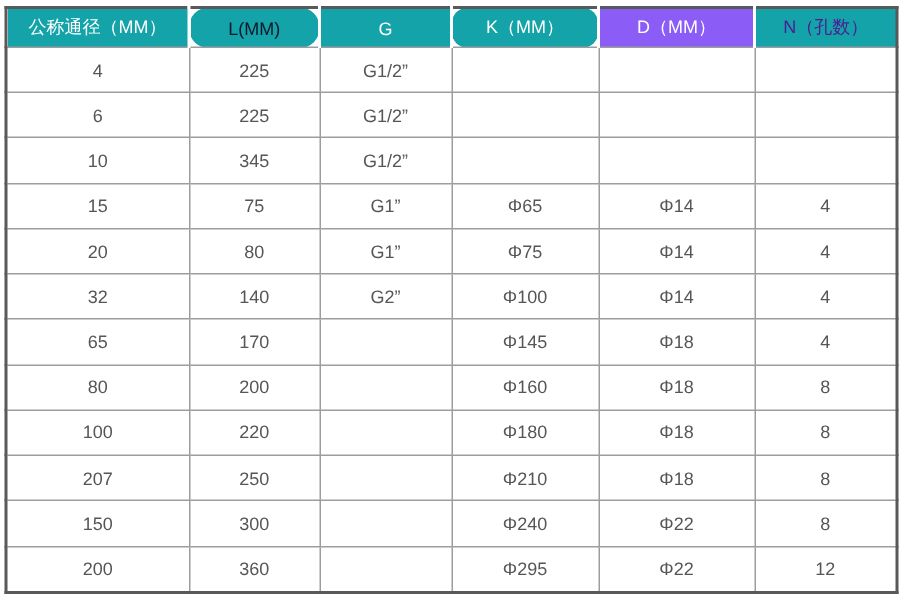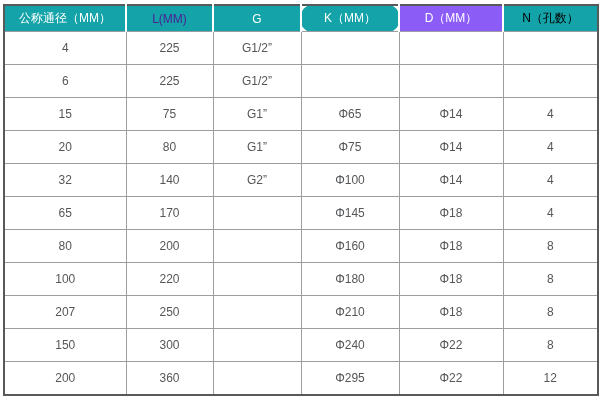--- a/index.html
+++ b/index.html
@@ -62,39 +62,47 @@
       <col style="width:122px">
       <col style="width:87px">
       <col style="width:88px">
       <col style="width:98px">
       <col style="width:104px">
       <col style="width:95px">
     </colgroup>
     <thead>
       <tr>
         <th style="background: rgb(20, 163, 168); color: rgb(255, 255, 255);">公称通径（MM）</th>
-        <th style="background: rgb(20, 163, 168); color: #4c1d95;">L(MM)</th>
+        <th style="background: rgb(20, 163, 168); color: #0f172a; border-radius: 13px;">L(MM)</th>
         <th style="background: rgb(20, 163, 168); color: rgb(255, 255, 255);">G</th>
         <th style="background: rgb(20, 163, 168); color: rgb(255, 255, 255); border-radius: 11px;">K（MM）</th>
         <th style="background: #8b5cf6; color: rgb(255, 255, 255);">D（MM）</th>
-        <th style="background: rgb(20, 163, 168); color: #000000;">N（孔数）</th>
+        <th style="background: rgb(20, 163, 168); color: #4c1d95;">N（孔数）</th>
       </tr>
     </thead>
     <tbody>
         <tr>
           <td>4</td>
           <td>225</td>
           <td>G1/2”</td>
           <td></td>
           <td></td>
           <td></td>
         </tr>
         <tr>
           <td>6</td>
           <td>225</td>
+          <td>G1/2”</td>
+          <td></td>
+          <td></td>
+          <td></td>
+        </tr>
+        <tr>
+          <td>10</td>
+          <td>345</td>
           <td>G1/2”</td>
           <td></td>
           <td></td>
           <td></td>
         </tr>
         <tr>
           <td>15</td>
           <td>75</td>
           <td>G1”</td>
           <td>Φ65</td>

